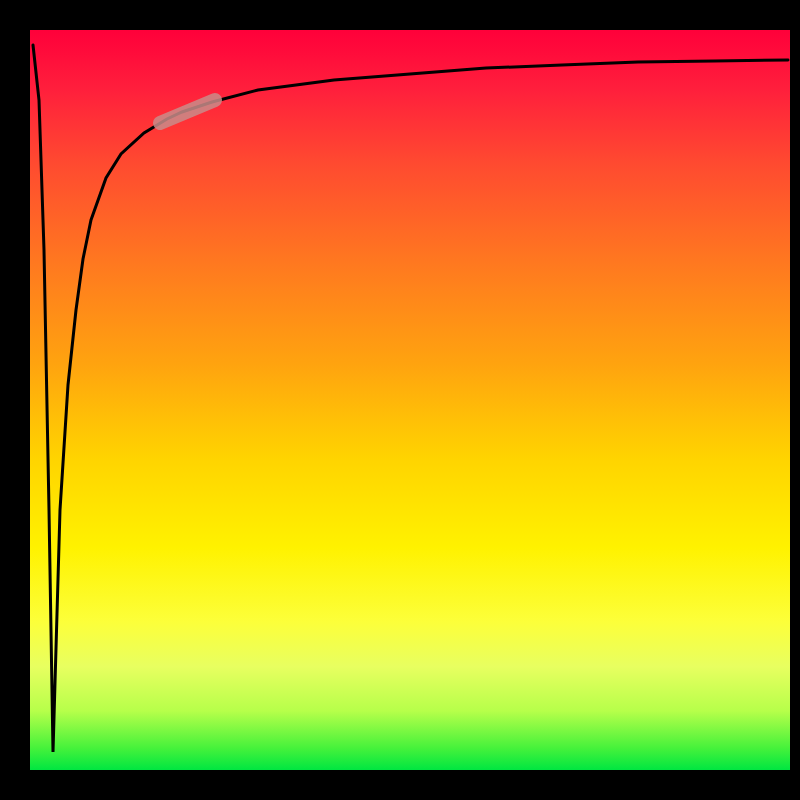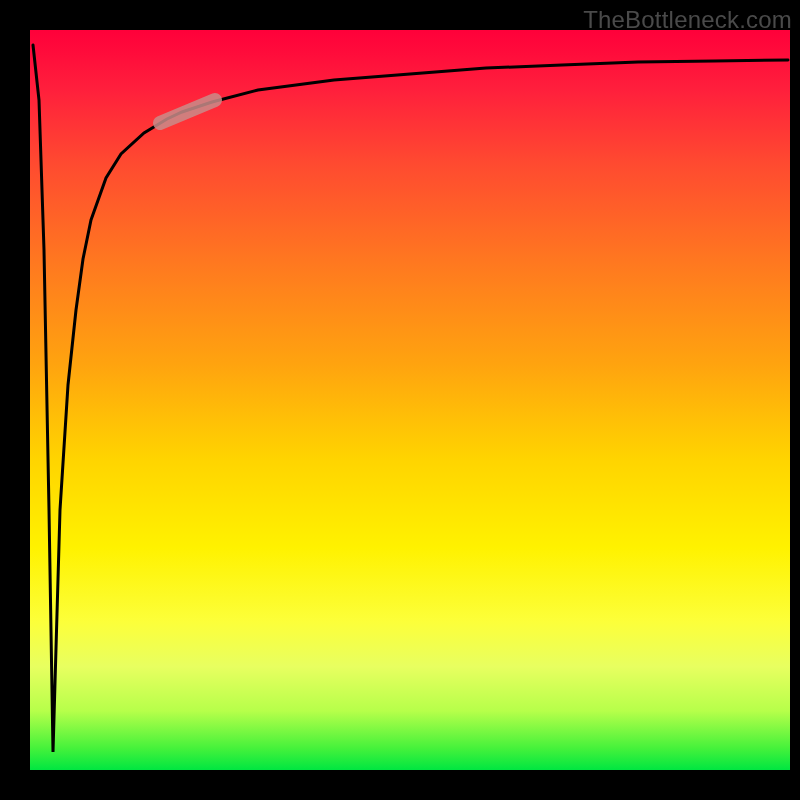--- a/index.html
+++ b/index.html
@@ -95,15 +95,14 @@
             L 758 30
             " stroke="#000000"></path>
 
       <path fill="none" stroke-width="14" stroke-linecap="round" opacity="0.85" d="
             M 130 93
             L 185 70
             " stroke="#c98c8a"></path>
     </g>
   </svg>
 
-  <div class="watermark">TheBottleneck.com</div>
 
 </div>
 
 </body></html>

